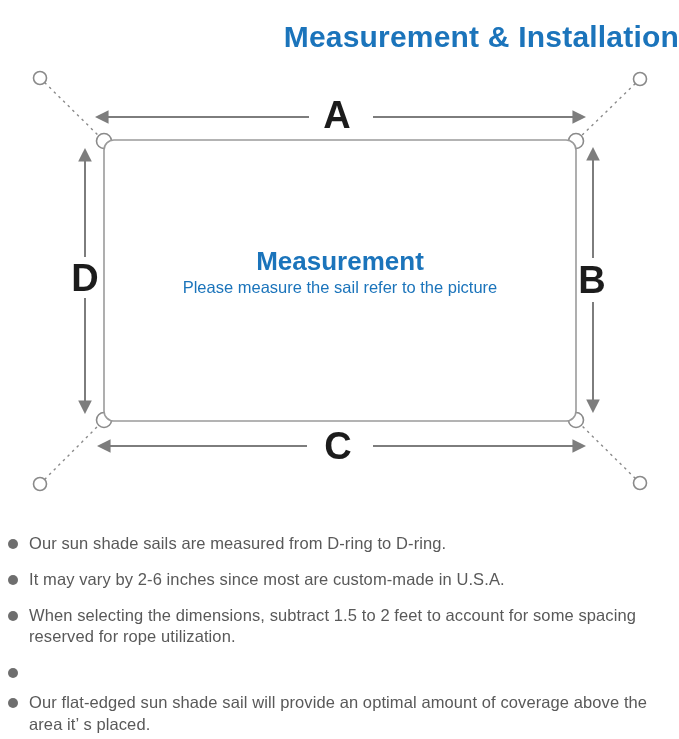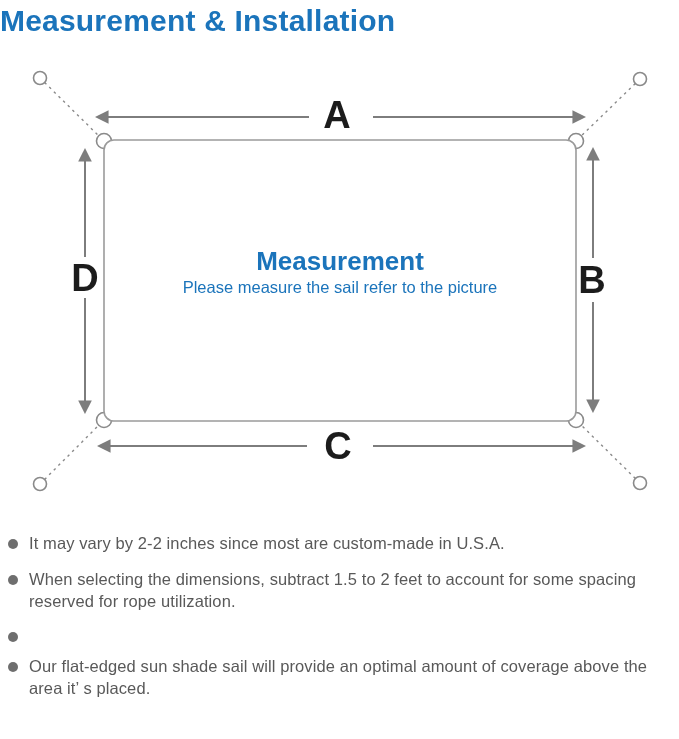--- a/index.html
+++ b/index.html
@@ -13,22 +13,22 @@
     --page-bg:#ffffff;
   }
   *{box-sizing:border-box;margin:0;padding:0;}
   html,body{background:var(--page-bg);}
   body{
     width:679px;height:739px;overflow:hidden;
     font-family:"Liberation Sans",sans-serif;
     position:relative;
   }
   .page-title{
-    height:56px;padding-top:4px;
-    text-align:left;
+    height:56px;padding-top:20px;
+    text-align:right;
     font-size:30px;font-weight:bold;
     color:var(--accent-blue);
     letter-spacing:0.2px;
   }
   .diagram-wrap{width:679px;height:464px;}
   svg{display:block;}
   .dash{
     stroke:var(--line-gray);stroke-width:1.4;
     stroke-dasharray:2.5 4;fill:none;
   }
@@ -131,21 +131,25 @@
     <text class="dim-label" x="85" y="291">D</text>
 
     <text class="center-heading" x="340" y="270">Measurement</text>
     <text class="center-caption" x="340" y="293">Please measure the sail refer to the picture</text>
   </svg>
 </div>
 
 <ul class="notes-list">
   <li class="note">
     <span class="dot"></span>
-    <span>It may vary by 2-2 inches since most are custom-made in U.S.A.</span>
+    <span>Our sun shade sails are measured from D-ring to D-ring.</span>
+  </li>
+  <li class="note">
+    <span class="dot"></span>
+    <span>It may vary by 2-6 inches since most are custom-made in U.S.A.</span>
   </li>
   <li class="note">
     <span class="dot"></span>
     <span>When selecting the dimensions, subtract 1.5 to 2 feet to account for some spacing reserved for rope utilization.</span>
   </li>
   <li class="note">
     <span class="dot"></span>
   </li>
   <li class="note">
     <span class="dot"></span>

